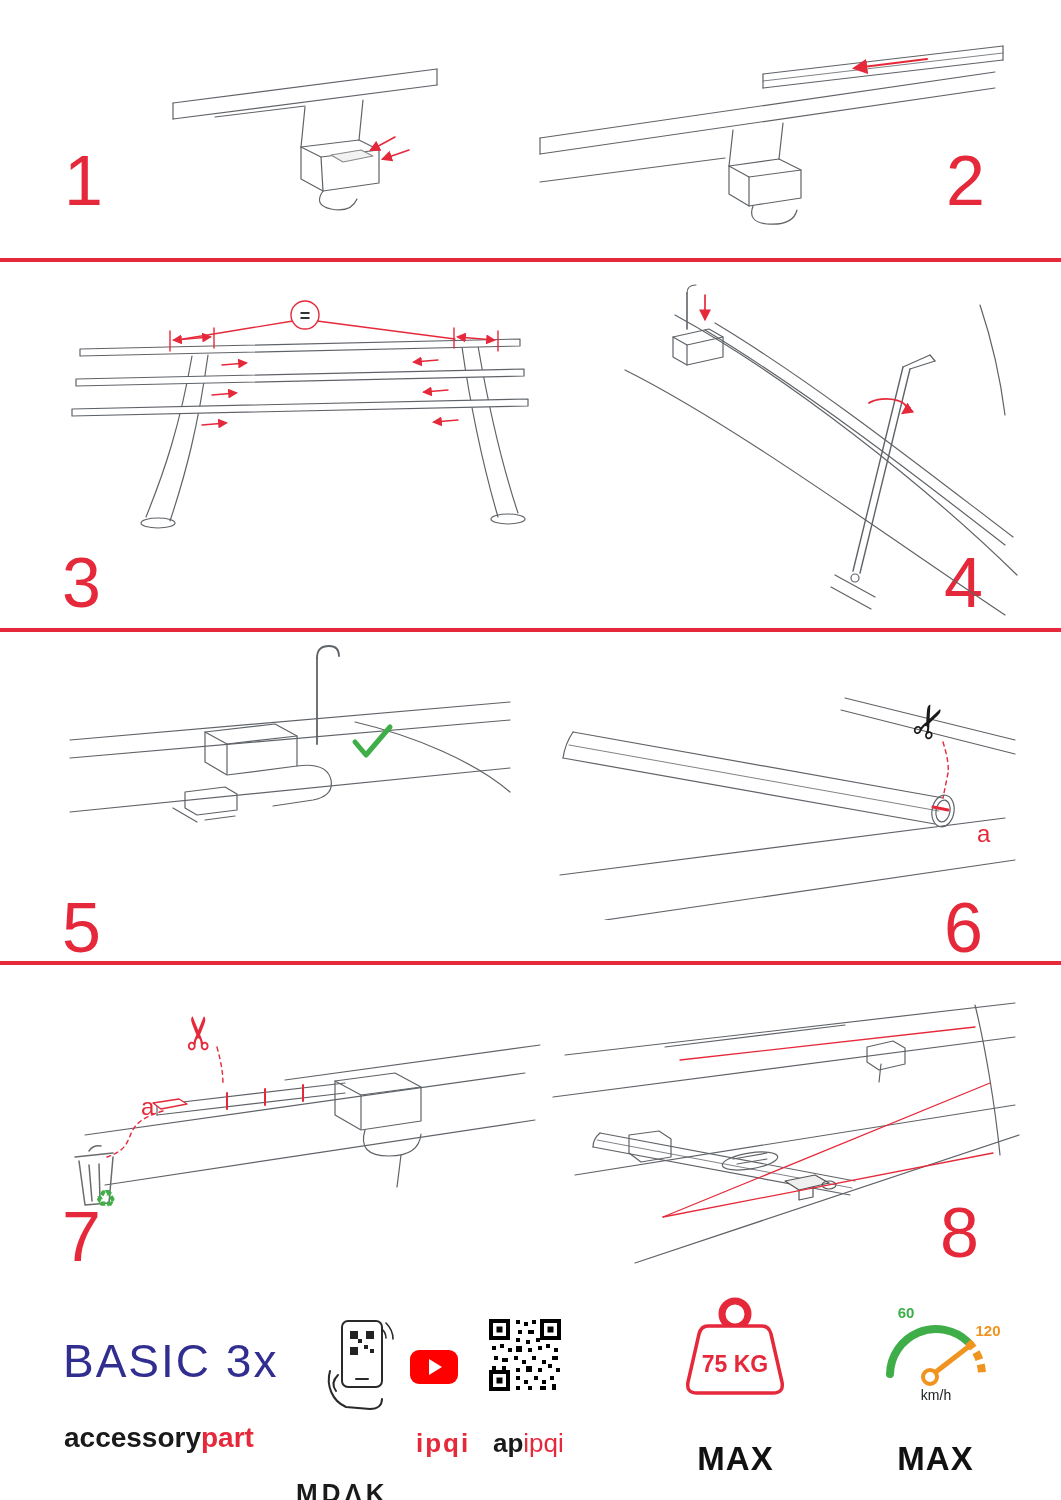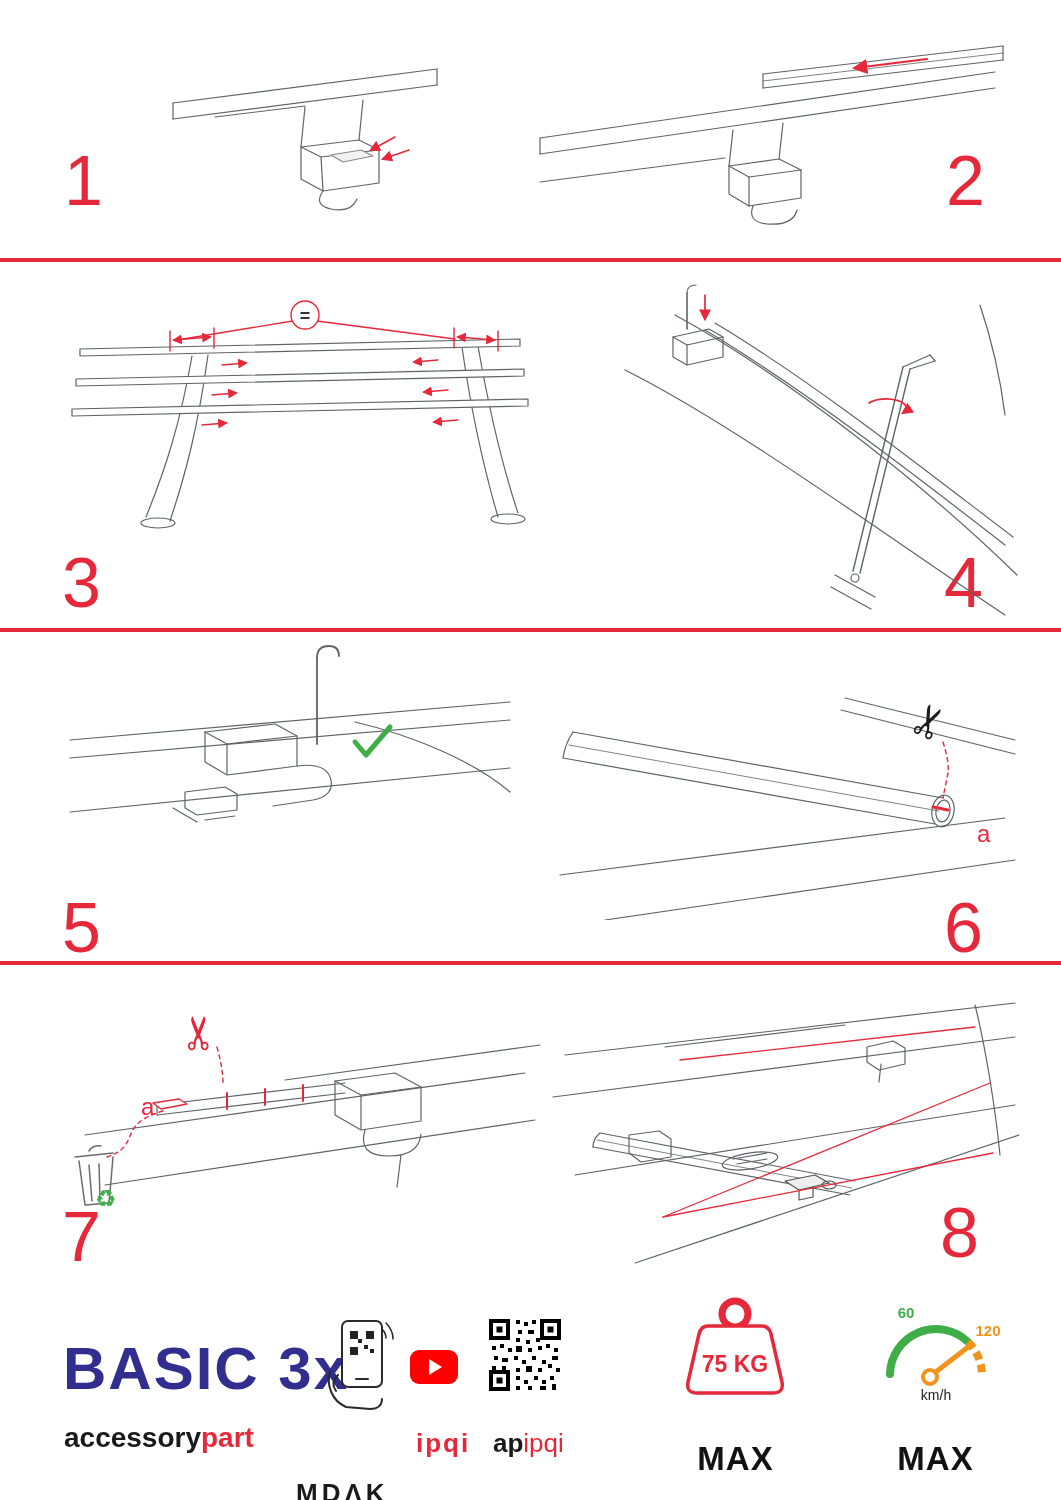--- a/index.html
+++ b/index.html
@@ -10,21 +10,21 @@
     --ink:#1a1a1a;
     --line:#5f6368;
   }
   *{box-sizing:border-box;}
   body{margin:0;background:#ffffff;font-family:"Liberation Sans",sans-serif;}
   #page{position:relative;width:1061px;height:1500px;background:#fff;overflow:hidden;}
   .abs{position:absolute;}
   .step-number{position:absolute;font-size:70px;line-height:1;color:var(--accent);font-weight:400;}
   .divider{position:absolute;left:0;width:1061px;height:4px;background:var(--accent);}
   svg{display:block;}
-  .brand-basic{position:absolute;left:63px;top:1334px;font-size:60px;font-weight:700;letter-spacing:2px;color:var(--navy);}
+  .brand-basic{position:absolute;left:63px;top:1334px;font-size:46px;font-weight:400;letter-spacing:2px;color:var(--navy);}
   .brand-sub{position:absolute;left:64px;top:1422px;font-size:28px;font-weight:700;color:var(--ink);}
   .brand-sub .red{color:var(--accent);}
   .mdak{position:absolute;left:296px;top:1478px;font-size:26px;font-weight:700;letter-spacing:4px;color:var(--ink);}
   .ipqi{position:absolute;left:416px;top:1428px;font-size:26px;font-weight:700;letter-spacing:2px;color:var(--accent);}
   .apline{position:absolute;left:493px;top:1428px;font-size:26px;font-weight:700;color:var(--ink);}
   .apline .red{color:var(--accent);font-weight:400;}
   .yt{position:absolute;left:410px;top:1350px;width:48px;height:34px;background:#ff0000;border-radius:9px;display:flex;align-items:center;justify-content:center;}
   .yt .tri{width:0;height:0;border-left:13px solid #fff;border-top:8px solid transparent;border-bottom:8px solid transparent;margin-left:3px;}
   .max-label{position:absolute;width:135px;text-align:center;font-size:33px;font-weight:600;color:#111;letter-spacing:1px;margin-top:8px;}
 </style>

